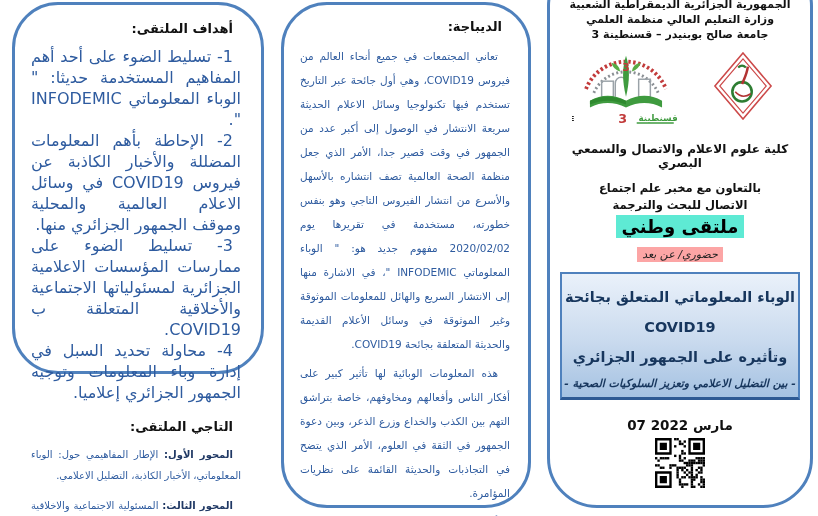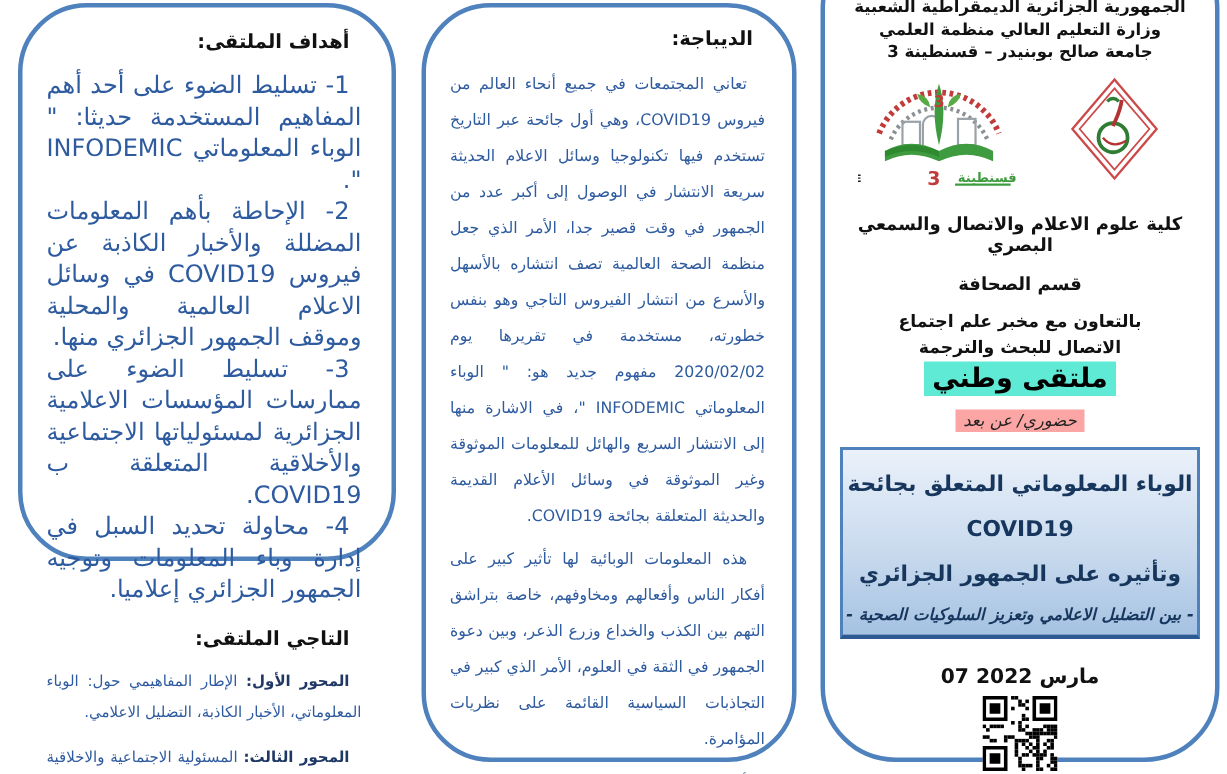--- a/index.html
+++ b/index.html
@@ -54,21 +54,21 @@
 
     <h2 class="axes-heading">التاجي الملتقى:</h2>
     <p class="axis"><b>المحور الأول:</b><span> الإطار المفاهيمي حول: الوباء المعلوماتي، الأخبار الكاذبة، التضليل الاعلامي.</span></p>
     <p class="axis"><b>المحور الثالث:</b><span> المسئولية الاجتماعية والاخلاقية للمؤسسات الإعلامية الجزائرية المتعلقة ب COVID19.</span></p>
     <p class="axis"></p>
   </section>
 
   <section class="panel" id="panel-preamble">
     <h2>الديباجة:</h2>
     <p>تعاني المجتمعات في جميع أنحاء العالم من فيروس COVID19، وهي أول جائحة عبر التاريخ تستخدم فيها تكنولوجيا وسائل الاعلام الحديثة سريعة الانتشار في الوصول إلى أكبر عدد من الجمهور في وقت قصير جدا، الأمر الذي جعل منظمة الصحة العالمية تصف انتشاره بالأسهل والأسرع من انتشار الفيروس التاجي وهو بنفس خطورته، مستخدمة في تقريرها يوم 2020/02/02 مفهوم جديد هو: " الوباء المعلوماتي INFODEMIC "، في الاشارة منها إلى الانتشار السريع والهائل للمعلومات الموثوقة وغير الموثوقة في وسائل الأعلام القديمة والحديثة المتعلقة بجائحة COVID19.</p>
-    <p>هذه المعلومات الوبائية لها تأثير كبير على أفكار الناس وأفعالهم ومخاوفهم، خاصة بتراشق التهم بين الكذب والخداع وزرع الذعر، وبين دعوة الجمهور في الثقة في العلوم، الأمر الذي كبير في التجاذبات السياسية القائمة على نظريات المؤامرة.</p>
+    <p>هذه المعلومات الوبائية لها تأثير كبير على أفكار الناس وأفعالهم ومخاوفهم، خاصة بتراشق التهم بين الكذب والخداع وزرع الذعر، وبين دعوة الجمهور في الثقة في العلوم، الأمر الذي يتضح في التجاذبات والحديثة القائمة على نظريات المؤامرة.</p>
     <p>أما وسائل الاعلام – مصدر هذا الوباء المعلوماتي – فتقف أمام مسئولياتها الاخلاقية والاجتماعية من أجل توصيل المعلومات المستندة إلى العلم، ونزع الطابع السياسي للأخبار والمعلومات المقدمة للجمهور عامة.</p>
 
   </section>
 
   <section class="panel" id="panel-cover">
     <div class="gov-line">الجمهورية الجزائرية الديمقراطية الشعبية</div>
     <div class="gov-line">وزارة التعليم العالي منظمة العلمي</div>
     <div class="gov-line">جامعة صالح بوبنيدر – قسنطينة 3</div>
 
     <div class="logos">
@@ -95,21 +95,20 @@
         <path d="M18 52 Q36 42 55 52 Q74 42 92 52 L92 59 Q74 50 55 59 Q36 50 18 59 Z" fill="#3f9b3f"></path>
         <path d="M18 52 Q36 44 55 52 L55 56 Q36 48 18 56 Z" fill="#2f8a2f"></path>
         <text x="2" y="73" font-size="7" font-weight="bold" fill="#222222">CONSTANTINE</text>
         <text x="56" y="75" font-size="13" font-weight="bold" fill="#c23b3b">3</text>
         <text x="88" y="73" text-anchor="middle" font-size="9" font-weight="bold" fill="#3f9b3f">قسنطينة</text>
         <path d="M66 75 h38" stroke="#3f9b3f" stroke-width="1.5"></path>
       </svg>
     </div>
 
     <div class="faculty">كلية علوم الاعلام والاتصال والسمعي البصري</div>
-    <div class="department">قسم الصحافة</div>
     <div class="collab">بالتعاون مع مخبر علم اجتماع الاتصال للبحث والترجمة</div>
 
     <div><span class="forum-type">ملتقى وطني</span></div>
     <div><span class="mode">حضوري/ عن بعد</span></div>
 
     <div class="title-box">
       <p class="t1">الوباء المعلوماتي المتعلق بجائحة COVID19</p>
       <p class="t1">وتأثيره على الجمهور الجزائري</p>
       <div class="t3">- بين التضليل الاعلامي وتعزيز السلوكيات الصحية -</div>
     </div>

